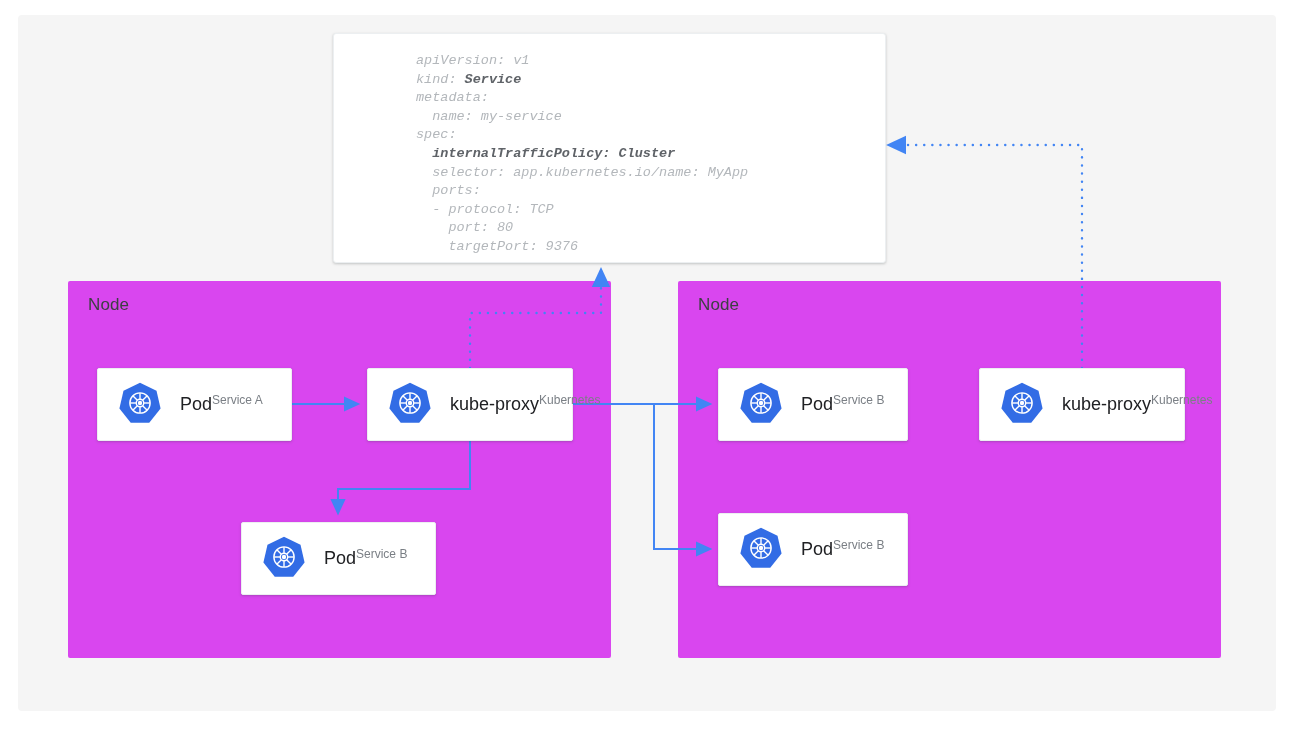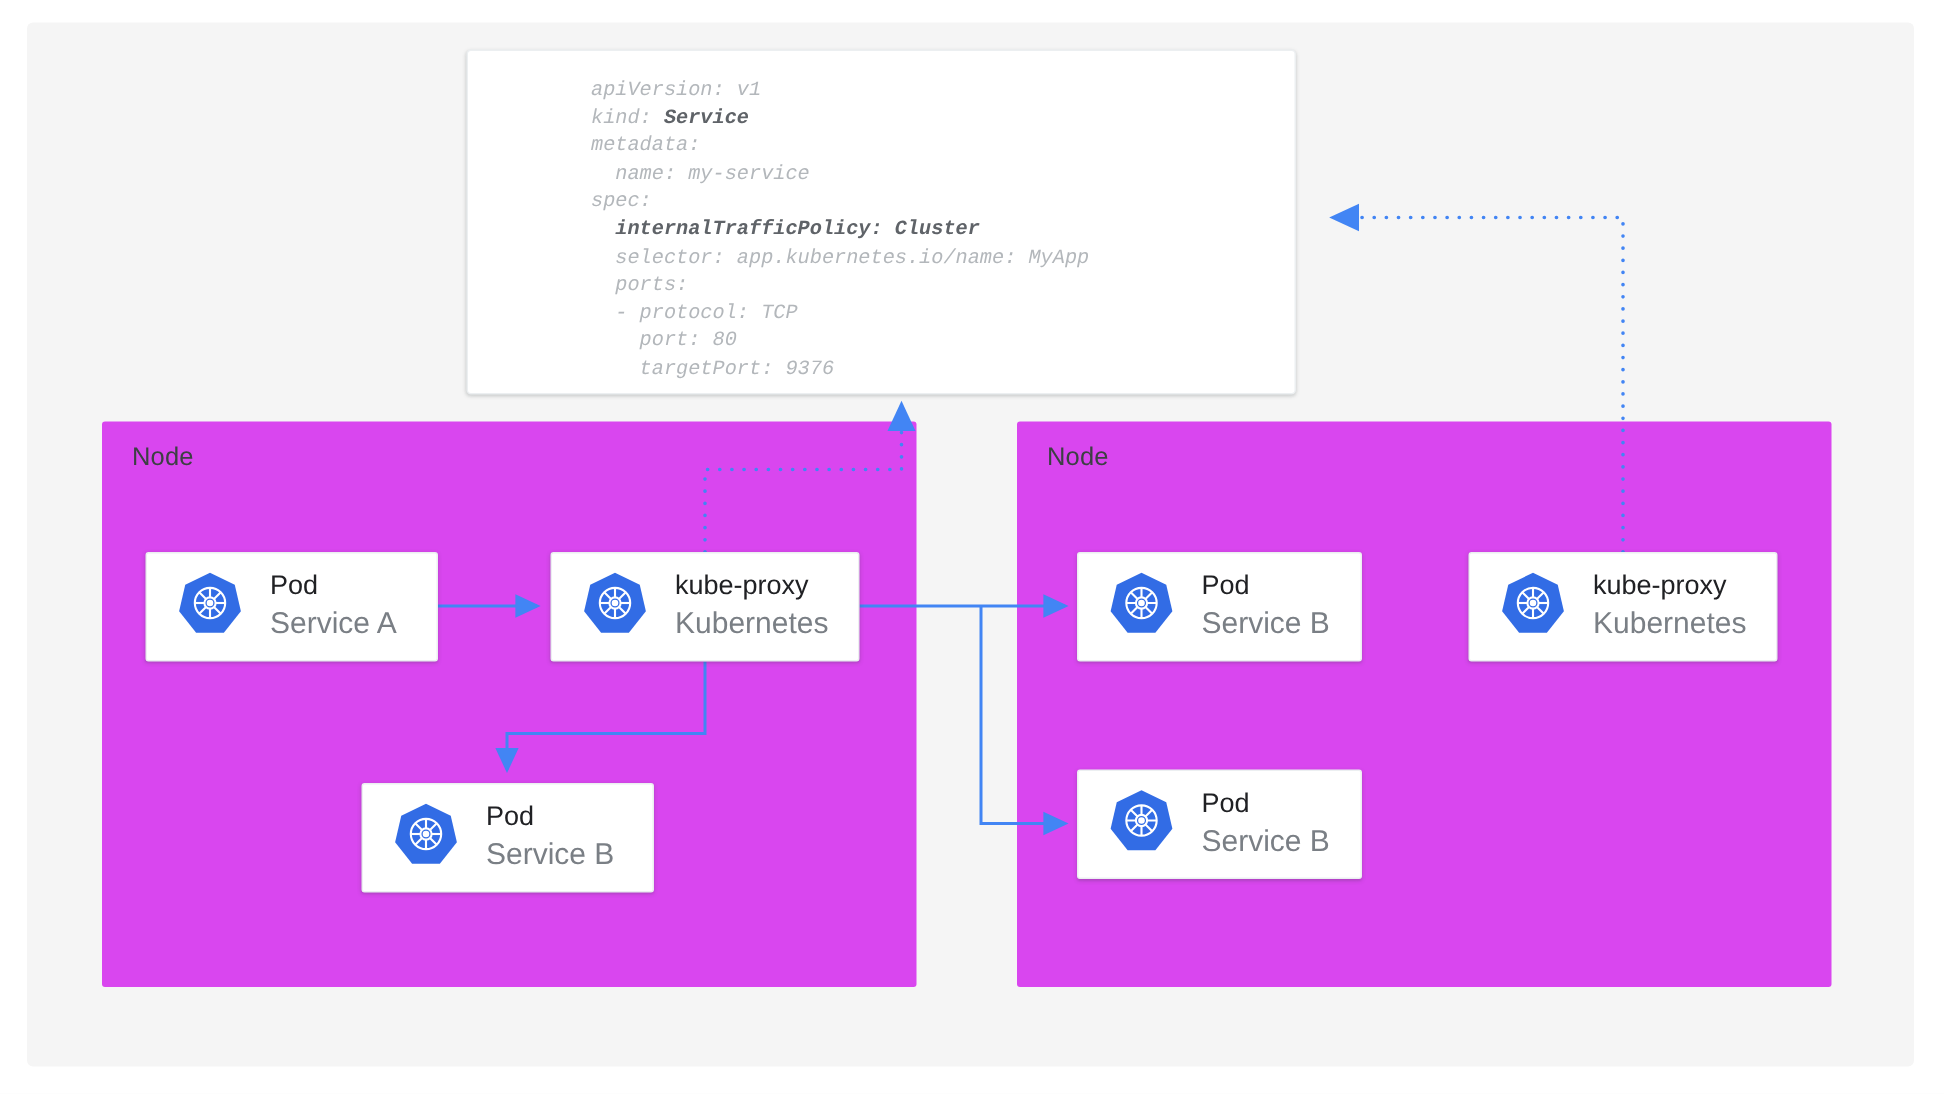--- a/index.html
+++ b/index.html
@@ -27,27 +27,27 @@
   }
 
   
   .box{
     position:absolute;background:#ffffff;
     border:1px solid #eceff1;border-radius:2px;
     box-shadow:0 1px 3px rgba(60,64,67,.22),0 1px 1px rgba(60,64,67,.07);
     display:flex;align-items:center;box-sizing:border-box;
   }
   .box .logo{flex:0 0 auto;margin-left:20px;}
-  .box .txt{margin-left:18px;display:flex;flex-direction:column;justify-content:center;}
+  .box .txt{margin-left:18px;display:flex;flex-direction:row;justify-content:center;}
   .box .t1{font-size:18px;color:#202124;line-height:1.32;white-space:nowrap;}
-  .box .t2{font-size:20px;color:#7a7f85;line-height:1.32;white-space:nowrap;}
+  .box .t2{font-size:12px;color:#7a7f85;line-height:1.32;white-space:nowrap;}
 
   
   .yaml{
-    position:absolute;left:311px;top:33px;width:553px;height:230px;
+    position:absolute;left:333px;top:33px;width:553px;height:230px;
     background:#ffffff;border:1px solid #eceff1;border-radius:3px;
     box-shadow:0 1px 3px rgba(60,64,67,.20),0 1px 2px rgba(60,64,67,.07);
     box-sizing:border-box;
   }
   .yaml pre{
     margin:0;position:absolute;left:82px;top:18px;
     font-family:"Liberation Mono","DejaVu Sans Mono",monospace;
     font-style:italic;font-size:13.5px;line-height:18.6px;
     color:#b3b7bb;white-space:pre;
   }

